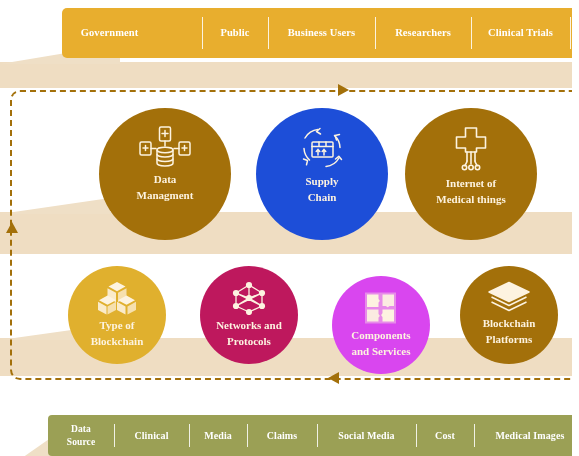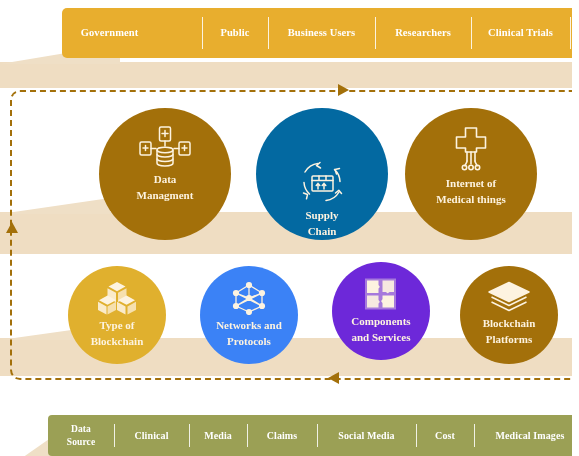--- a/index.html
+++ b/index.html
@@ -135,27 +135,27 @@
     line-height: 1.45;
     white-space: pre-line;
     color: #FDF3E0;
     padding: 0 6px;
   }
   .node.small .node-label { font-size: 11px; line-height: 1.5; }
   .node.small .node-icon { margin-top: 15%; margin-bottom: 2px; }
 
   
   #node-data-management { left: 99px;  top: 108px; width: 132px; height: 132px; background: #A3700A; }
-  #node-supply-chain    { left: 256px; top: 108px; width: 132px; height: 132px; background: #0369a1; justify-content: flex-end; }
+  #node-supply-chain    { left: 256px; top: 108px; width: 132px; height: 132px; background: #1d4ed8; }
   #node-iomt           { left: 405px; top: 108px; width: 132px; height: 132px; background: #A3700A; }
 
   
   #node-type-blockchain { left: 68px;  top: 266px; width: 98px; height: 98px; background: #E0B02E; }
-  #node-networks        { left: 200px; top: 266px; width: 98px; height: 98px; background: #3b82f6; }
-  #node-components      { left: 332px; top: 262px; width: 98px; height: 98px; background: #6d28d9; }
+  #node-networks        { left: 200px; top: 266px; width: 98px; height: 98px; background: #be185d; }
+  #node-components      { left: 332px; top: 276px; width: 98px; height: 98px; background: #d946ef; }
   #node-platforms       { left: 460px; top: 266px; width: 98px; height: 98px; background: #A3700A; }
 
   svg { display: block; }
 </style>
 </head>
 <body>
 
 <div id="diagram">
 
   <div class="shelf" style="left:0px; top:62px; width:579px; height:26px;"></div>

